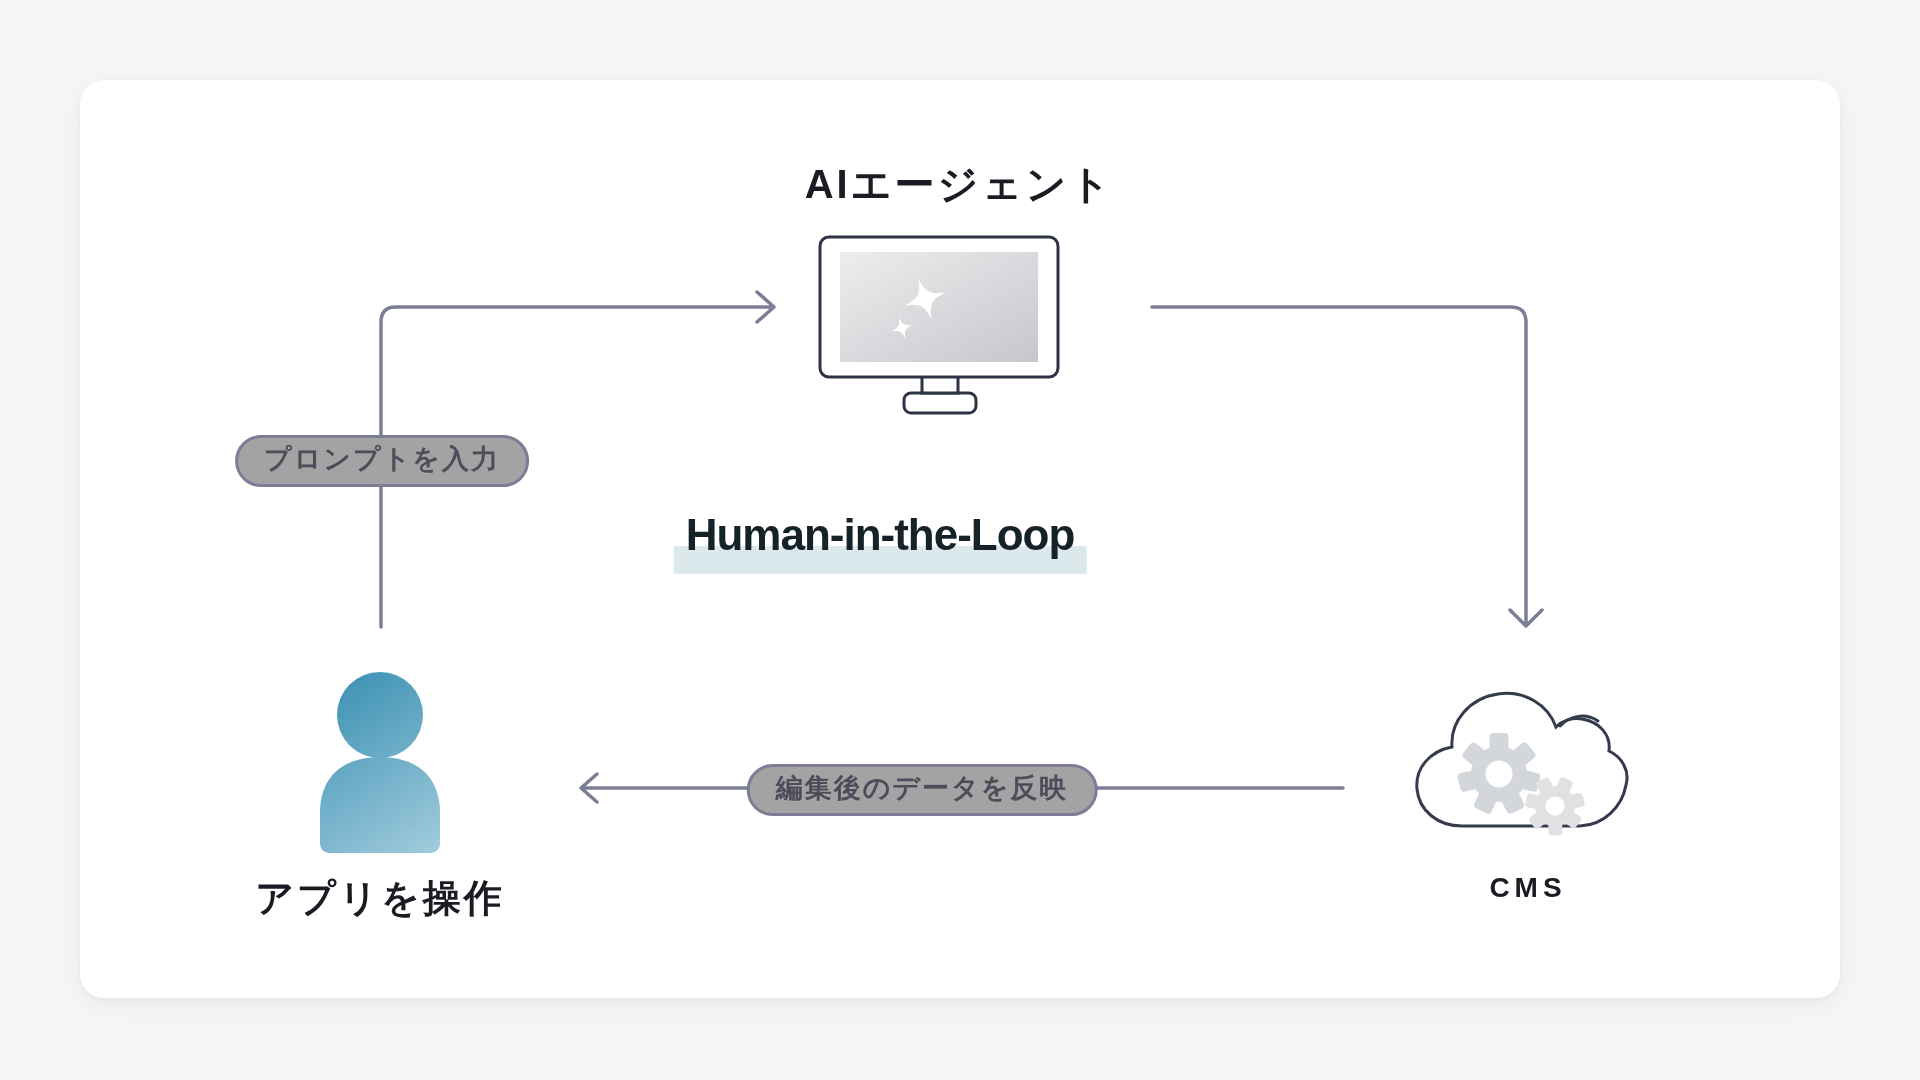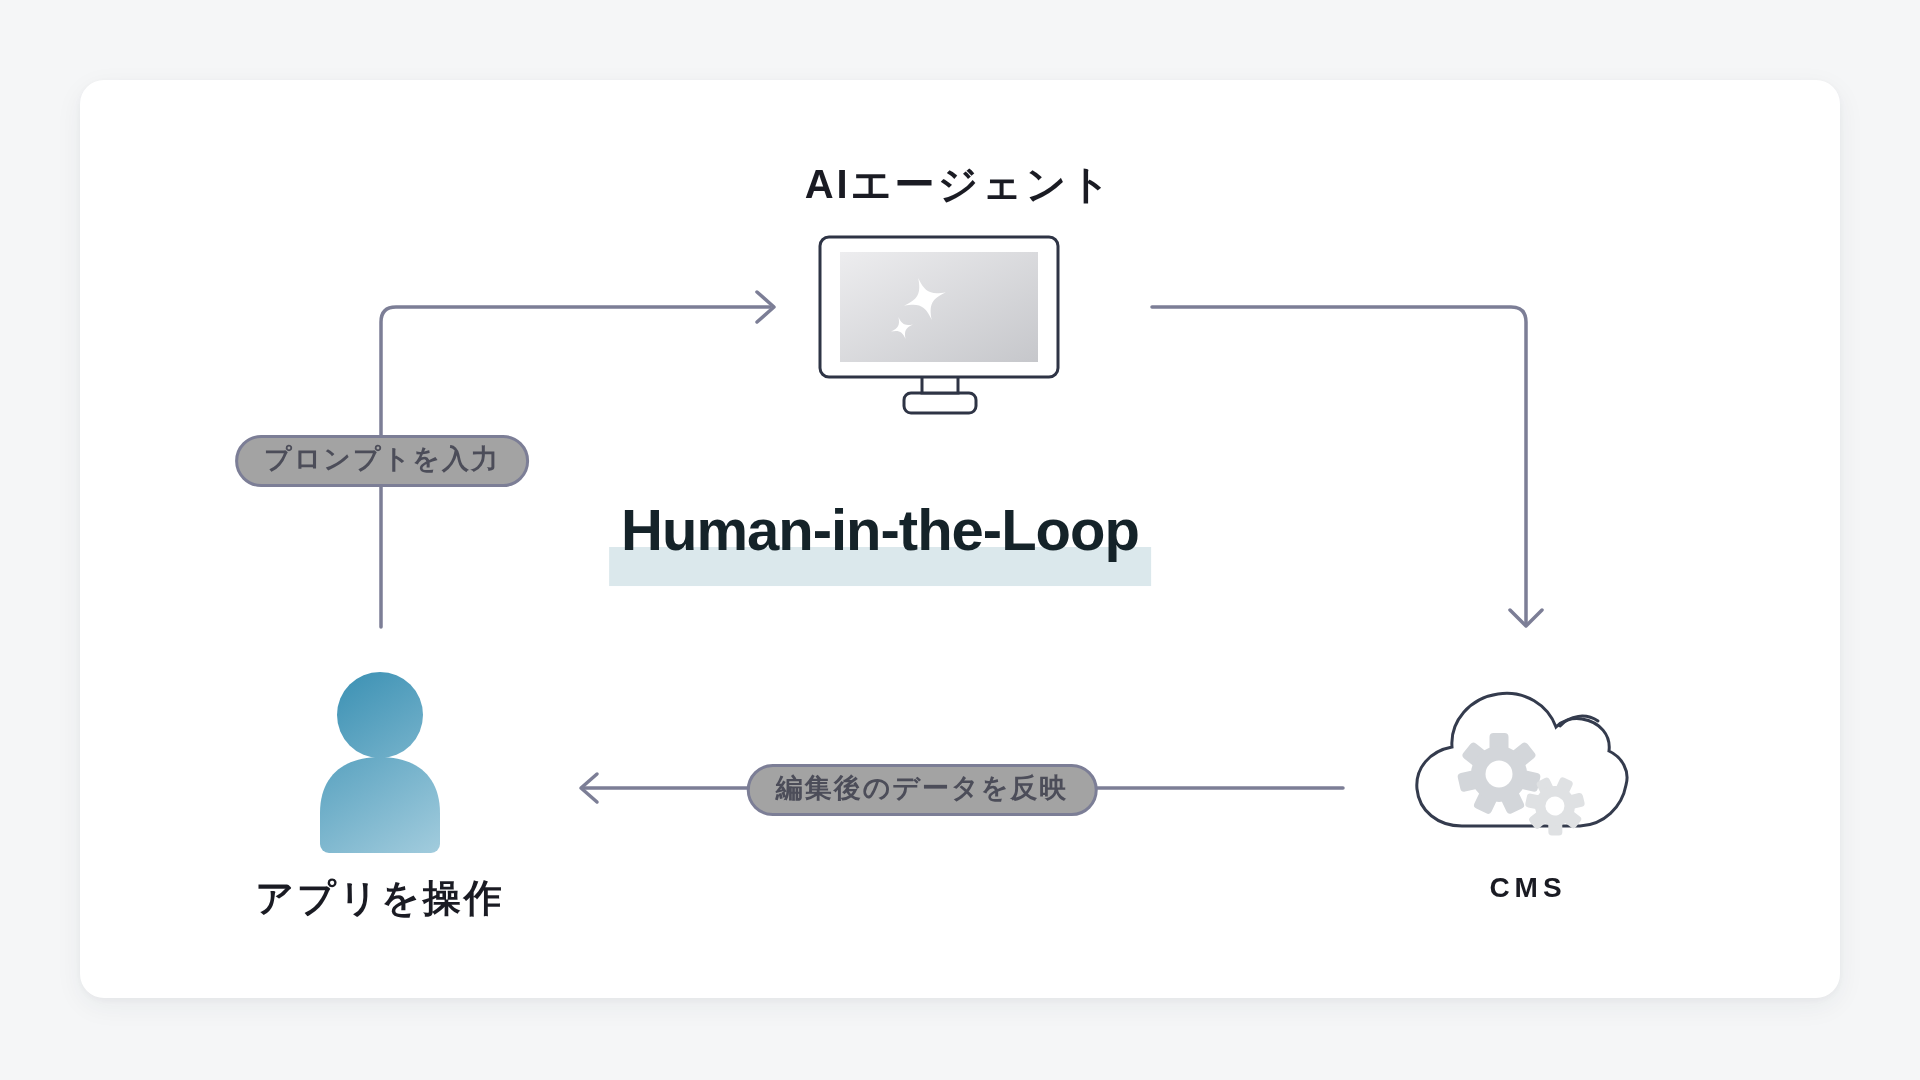--- a/index.html
+++ b/index.html
@@ -61,26 +61,26 @@
     white-space: nowrap;
   }
   .pill-prompt  { left: 382px;  top: 461px; }
   .pill-operate { left: 1527px; top: 461px; }
   .pill-reflect { left: 922px;  top: 790px; }
 
   .loop-title {
     z-index: 3;
     left: 880px; top: 542px;
     color: #152329;
-    font-size: 58px;
+    font-size: 44px;
     font-weight: 700;
     letter-spacing: -1px;
     white-space: nowrap;
     line-height: 1.12;
-    padding: 0 12px 23px 12px;
+    padding: 0 12px 15px 12px;
     background: linear-gradient(to bottom, rgba(0,0,0,0) 56%, #dbe8ec 56%);
   }
 </style>
 </head>
 <body>
 
 <div class="stage">
   <div class="card"></div>
 
   <svg class="arrows" viewBox="0 0 1920 1080" fill="none" stroke="#7c7e96" stroke-width="3.5" stroke-linecap="round" stroke-linejoin="round">

